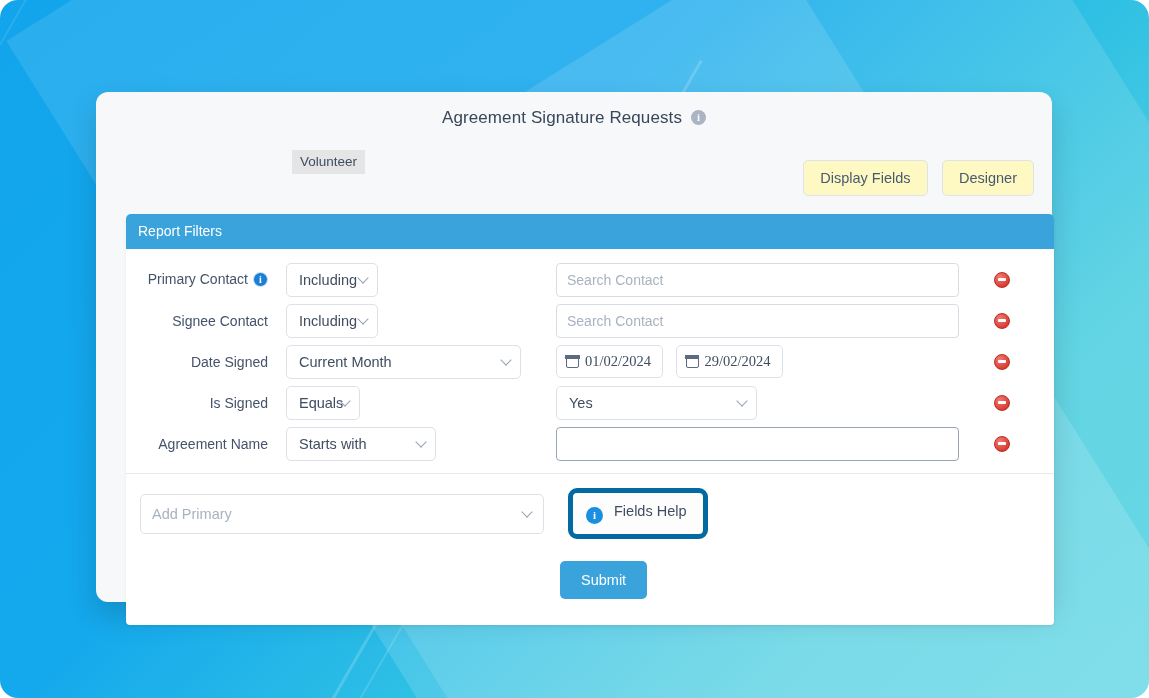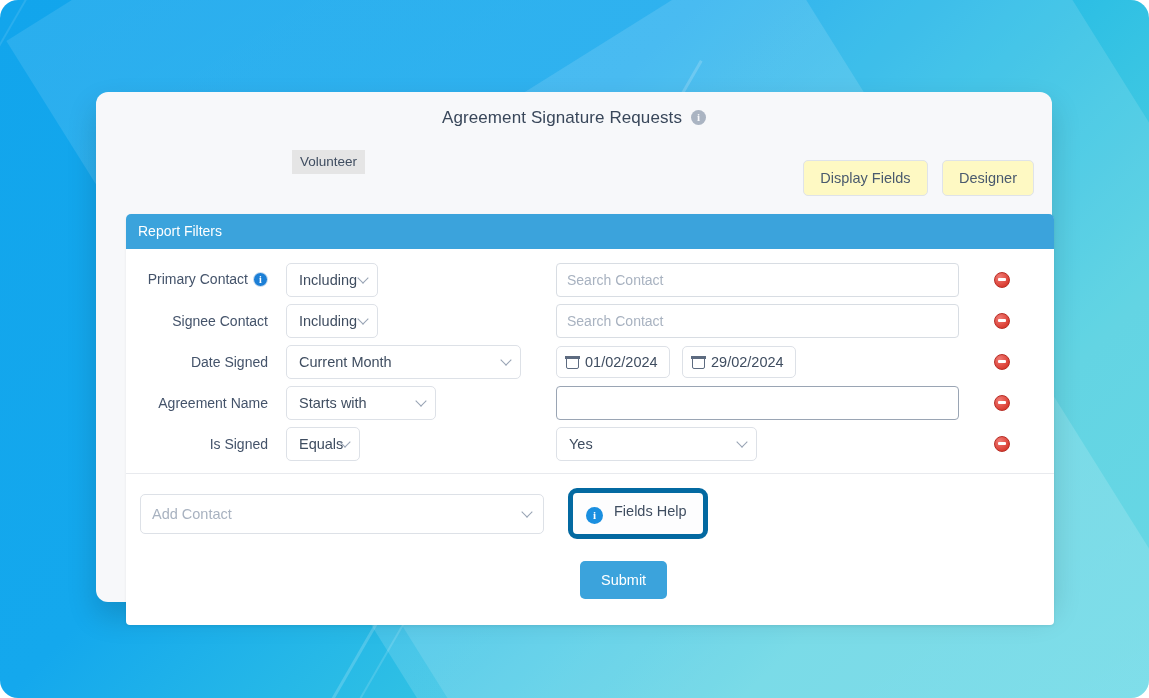--- a/index.html
+++ b/index.html
@@ -217,20 +217,21 @@
     display: inline-block;
     background: #fff;
     border: 1px solid #dde1e7;
     border-radius: 5px;
     color: #3f4d60;
     font-size: 14.5px;
     padding: 7px 11px 7px 9px;
     margin-right: 8px;
     cursor: pointer;
     white-space: nowrap;
+    font-family: Liberation Serif, serif;
   }
   .cal {
     display: inline-block;
     width: 13px; height: 12px;
     border: 1.6px solid #5d6b80;
     border-radius: 2px;
     position: relative;
     vertical-align: -2px;
     margin-right: 6px;
   }
@@ -320,21 +321,20 @@
   }
   #submit-btn {
     background: #3ba3dc;
     color: #ffffff;
     font-size: 14.5px;
     border: none;
     border-radius: 5px;
     padding: 11px 21px;
     cursor: pointer;
     font-family: "Liberation Sans", sans-serif;
-    margin-left: 20px;
   }
 </style>
 </head>
 <body>
 
 <div id="bg">
   <div class="diag band-a"></div>
   <div class="diag band-b"></div>
   <div class="diag line-a"></div>
   <div class="diag line-b"></div>
@@ -389,45 +389,45 @@
           <span class="sel w-date"><span>Current Month</span><span class="chev"></span></span>
         </div>
         <div class="val-cell">
           <span class="datebox"><span class="cal"></span><span>01/02/2024</span></span>
           <span class="datebox"><span class="cal"></span><span>29/02/2024</span></span>
         </div>
         <div class="rm"></div>
       </div>
 
       <div class="frow">
+        <div class="flabel"><span>Is Signed</span></div>
+        <div class="op-cell">
+          <span class="sel w-eq"><span>Equals</span><span class="chev"></span></span>
+        </div>
+        <div class="val-cell">
+          <span class="sel w-yes"><span>Yes</span><span class="chev"></span></span>
+        </div>
+        <div class="rm"></div>
+      </div>
+
+      <div class="frow">
         <div class="flabel"><span>Agreement Name</span></div>
         <div class="op-cell">
           <span class="sel w-sw"><span>Starts with</span><span class="chev"></span></span>
         </div>
         <div class="val-cell">
           <input class="txtin strong" type="text" placeholder="" style="">
         </div>
         <div class="rm"></div>
       </div>
 
-      <div class="frow">
-        <div class="flabel"><span>Is Signed</span></div>
-        <div class="op-cell">
-          <span class="sel w-eq"><span>Equals</span><span class="chev"></span></span>
-        </div>
-        <div class="val-cell">
-          <span class="sel w-yes"><span>Yes</span><span class="chev"></span></span>
-        </div>
-        <div class="rm"></div>
-      </div>
-
       <div id="divider"></div>
 
       <div id="addfilter-row">
-        <div id="add-filter"><span>Add Contact</span><span class="chev" style="position:absolute;right:12px;top:50%;width:8px;height:8px;margin-top:-6px;border-right:1.6px solid #97a3b4;border-bottom:1.6px solid #97a3b4;transform:rotate(45deg);"></span></div>
+        <div id="add-filter"><span>Add Primary</span><span class="chev" style="position:absolute;right:12px;top:50%;width:8px;height:8px;margin-top:-6px;border-right:1.6px solid #97a3b4;border-bottom:1.6px solid #97a3b4;transform:rotate(45deg);"></span></div>
         <div id="fields-help"><span class="info-round-blue">i</span><span>Fields Help</span></div>
       </div>
 
       <div id="submit-row">
         <button id="submit-btn">Submit</button>
       </div>
 
     </div>
   </div>
 </div>

